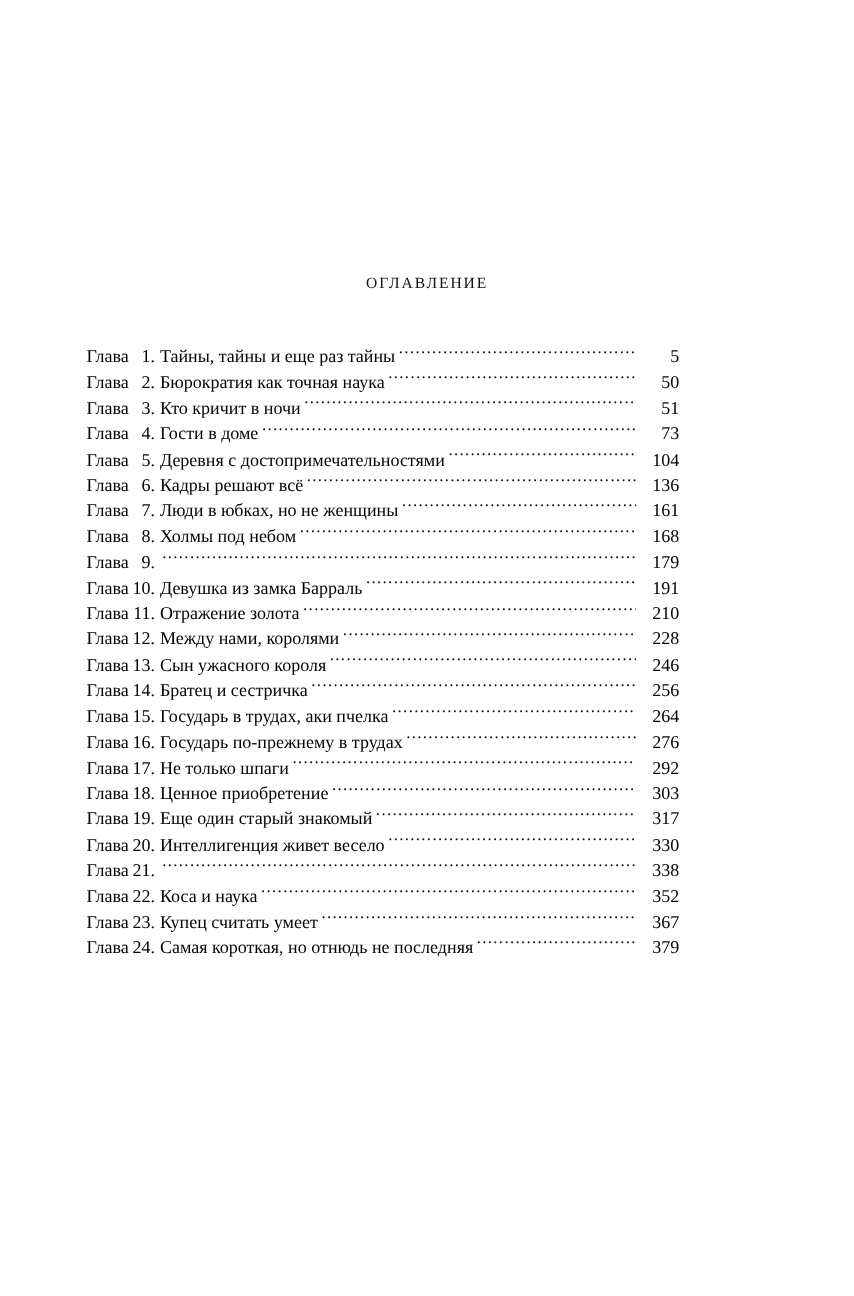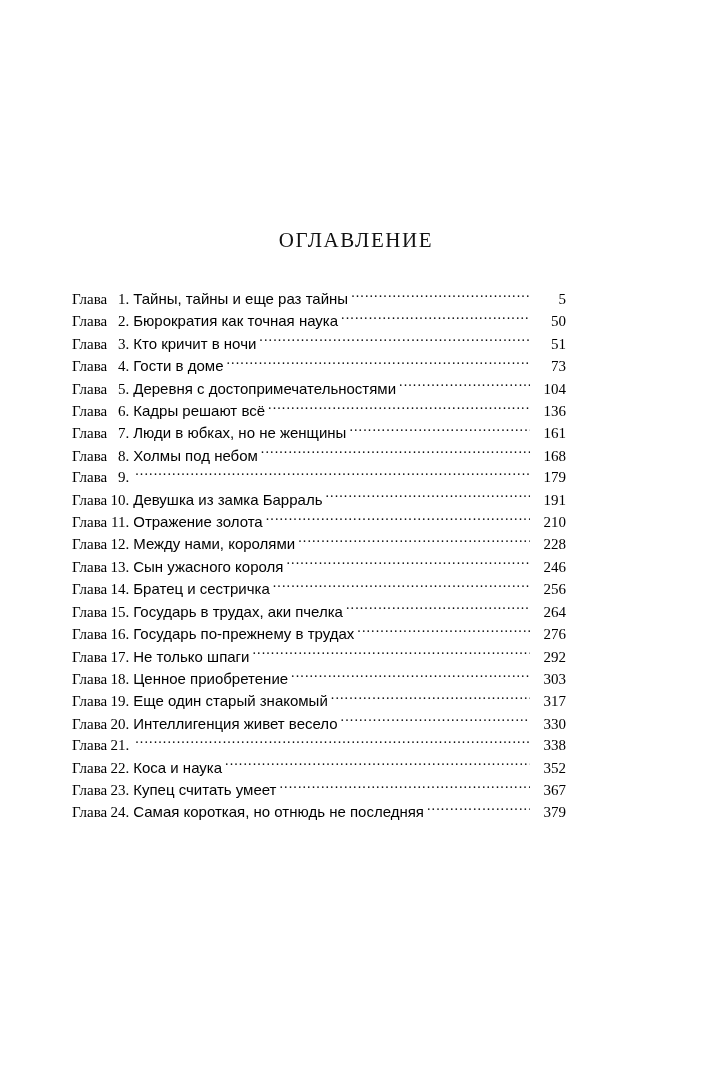--- a/index.html
+++ b/index.html
@@ -21,21 +21,21 @@
     box-sizing: border-box;
     padding: 0;
     position: relative;
   }
   .toc-title {
     position: absolute;
     top: 228px;
     left: 0;
     width: 712px;
     text-align: center;
-    font-size: 21px;
+    font-size: 13px;
     letter-spacing: 1.6px;
     font-family: "Liberation Serif", "DejaVu Serif", serif;
     color: #111111;
   }
   .toc-list {
     position: absolute;
     top: 288px;
     left: 72px;
     width: 494px;
   }
@@ -54,21 +54,21 @@
   .ch-num {
     flex: 0 0 auto;
     text-align: right;
     width: 22px;
     padding-right: 3px;
     font-family: "Liberation Serif", "DejaVu Serif", serif;
   }
   .ch-title {
     flex: 0 0 auto;
     padding-left: 1px;
-    font-family: Liberation Sans, sans-serif;
+    font-family: Liberation Serif, serif;
     text-align: right;
   }
   .leader {
     flex: 1 1 auto;
     overflow: hidden;
     margin: 0 2px 0 3px;
     position: relative;
     height: 14px;
   }
   .leader::before {

